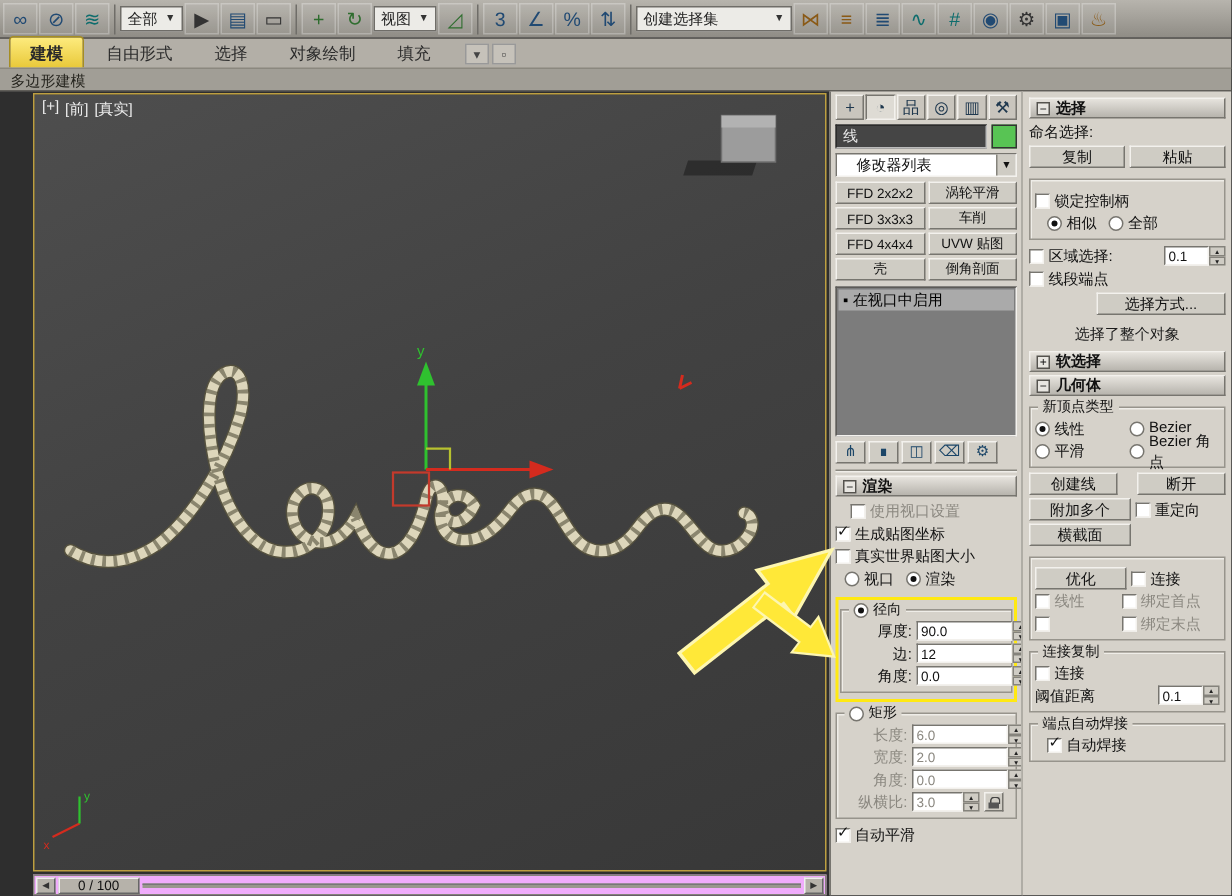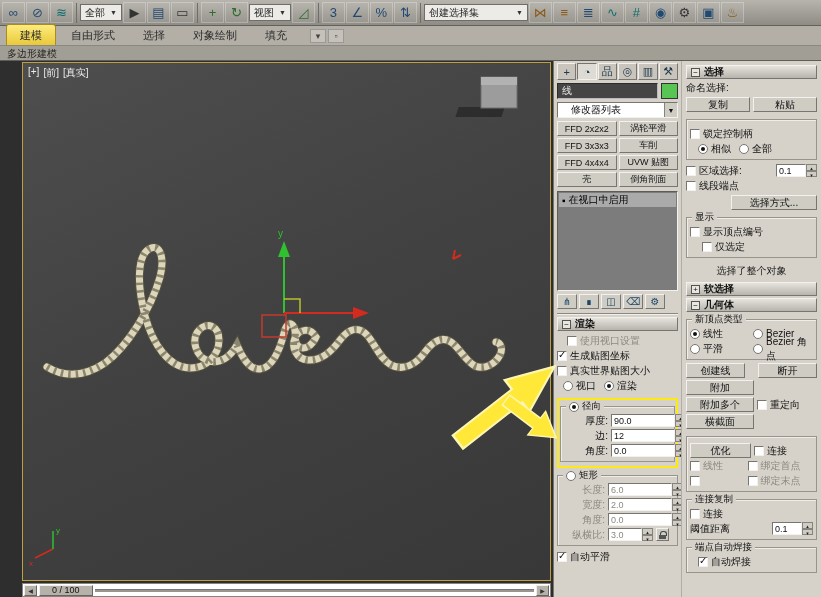--- a/index.html
+++ b/index.html
@@ -8,30 +8,30 @@
 
 .toolbar{position:absolute;left:0;top:0;width:821px;height:26px;background:linear-gradient(#b7b4ad,#8f8c85);border-bottom:1px solid #63615c;display:flex;align-items:center;gap:1px;padding:0 2px}
 .tbtn{width:23px;height:21px;flex:none;display:flex;align-items:center;justify-content:center;font-size:13px;color:#214a73;border:1px solid rgba(255,255,255,.25);background:rgba(255,255,255,.06)}
 .tbtn.teal{color:#0e6d6d}.tbtn.grn{color:#2e6d2e}.tbtn.org{color:#8a5a16}.tbtn.dk{color:#333}
 .tsep{width:1px;height:20px;background:#6f6d68;margin:0 2px;flex:none}
 .tdrop{height:17px;flex:none;background:#ecebe7;border:1px solid #6f6d68;display:flex;align-items:center;gap:5px;padding:0 4px;font-size:10px;color:#222}
 .tdrop .ar{font-size:7px;color:#333}
 
 .ribbon{position:absolute;left:0;top:26px;width:821px;height:20px;background:#b3afa7;border-bottom:1px solid #8b887f;display:flex;align-items:flex-end;padding-left:6px;gap:2px}
 .rtab{padding:3px 13px 2px;font-size:11px;color:#2b2b2b}
-.rtab.active{background:linear-gradient(#fdeb7e,#e9c93a);border:1px solid #a58d23;border-bottom:none;border-radius:3px 3px 0 0;font-weight:normal}
+.rtab.active{background:linear-gradient(#fdeb7e,#e9c93a);border:1px solid #a58d23;border-bottom:none;border-radius:3px 3px 0 0;font-weight:bold}
 .rtools{margin-left:8px;display:flex;gap:2px;align-items:center;padding-bottom:2px}
 .rtools span{font-size:9px;color:#444;border:1px solid #999;background:#c6c2ba;width:16px;height:14px;display:flex;align-items:center;justify-content:center}
 .panelbar{position:absolute;left:0;top:46px;width:821px;height:15px;background:#a19e96;border-bottom:1px solid #5f5d58;color:#26251f;font-size:10px;padding:1px 7px}
 
 .main{position:absolute;left:0;top:61px;width:553px;height:536px;background:#2e2e2e}
 .viewport{position:absolute;left:22px;top:1px;width:529px;height:519px;border:1px solid #bd9f41;background:linear-gradient(155deg,#4e4e4e 0%,#424242 45%,#383838 100%);overflow:hidden}
 .vp-label{position:absolute;left:5px;top:3px;display:flex;gap:4px;color:#ececec;font-size:10px;z-index:5}
 .vp-label span{cursor:default}
-.timebar{position:absolute;left:22px;top:522px;width:529px;height:14px;background:#ffffff;border:1px solid #85837c;display:flex;align-items:center;gap:2px;padding:0 1px}
+.timebar{position:absolute;left:22px;top:522px;width:529px;height:14px;background:#f0abfc;border:1px solid #85837c;display:flex;align-items:center;gap:2px;padding:0 1px}
 .tarrow{width:13px;height:11px;background:#b6b2aa;border:1px solid;border-color:#eee #666 #666 #eee;font-size:6px;display:flex;align-items:center;justify-content:center;color:#333}
 .thandle{height:11px;background:#b6b2aa;border:1px solid;border-color:#eee #666 #666 #eee;padding:0 12px;font-size:9px;display:flex;align-items:center;color:#111}
 .ttrack{flex:1;height:3px;background:#9a968e;border-top:1px solid #777}
 
 .modcol{position:absolute;left:553px;top:61px;width:128px;height:536px;background:#d6d2ca;border-left:1px solid #77756f;padding:2px 3px;overflow:hidden}
 .rightcol{position:absolute;left:681px;top:61px;width:140px;height:536px;background:#d6d2ca;border-left:1px solid #b0ada5;padding:2px 4px;overflow:hidden}
 .btn{height:15px;display:flex;align-items:center;justify-content:center;font-size:10px;background:#cfccc4;border:1px solid;border-color:#f3f1ed #77756f #77756f #f3f1ed;color:#111}
 .rollhead{height:14px;margin:2px 0;background:linear-gradient(#e6e3dd,#b7b4ad);border:1px solid;border-color:#f3f1ed #77756f #77756f #f3f1ed;display:flex;align-items:center;gap:4px;padding:0 4px;font-weight:bold;font-size:10px}
 .pm{width:9px;height:9px;flex:none;background:#e8e6e1;border:1px solid #55534e;font-size:8px;line-height:7px;text-align:center;font-weight:normal}
 .prow{display:flex;align-items:center;gap:3px;height:15px}
@@ -381,31 +381,20 @@
           </span>
       </span>
     </div>
     <div class="prow">
       <span class="cb"></span>
       <span>线段端点</span>
     </div>
     <div style="display:flex;justify-content:flex-end;margin:2px 0">
       <span class="btn" style="width:86px">选择方式...</span>
     </div>
-    <div class="grp">
-      <span class="glabel">显示</span>
-      <div class="prow">
-        <span class="cb"></span>
-        <span>显示顶点编号</span>
-      </div>
-      <div class="prow" style="padding-left:12px">
-        <span class="cb"></span>
-        <span>仅选定</span>
-      </div>
-    </div>
     <div class="statusline">选择了整个对象</div>
 
     <div class="rollhead">
       <span class="pm">+</span>
       <span>软选择</span>
     </div>
 
     <div class="rollhead">
       <span class="pm">−</span>
       <span>几何体</span>
@@ -429,24 +418,20 @@
         </span>
         <span style="display:flex;align-items:center;gap:3px;flex:1">
           <span class="rad"></span>
           <span>Bezier 角点</span>
         </span>
       </div>
     </div>
     <div style="display:flex;gap:13px;margin:2px 0">
       <span class="btn" style="flex:1">创建线</span>
       <span class="btn" style="flex:1">断开</span>
-    </div>
-    <div style="display:flex;gap:3px;margin:2px 0">
-      <span class="btn" style="flex:1.1">附加</span>
-      <span style="flex:1"></span>
     </div>
     <div style="display:flex;gap:3px;margin:2px 0;align-items:center">
       <span class="btn" style="flex:1.1">附加多个</span>
       <span style="flex:1;display:flex;align-items:center;gap:3px">
         <span class="cb"></span>
         <span>重定向</span>
       </span>
     </div>
     <div style="display:flex;gap:3px;margin:2px 0">
       <span class="btn" style="flex:1.1">横截面</span>

